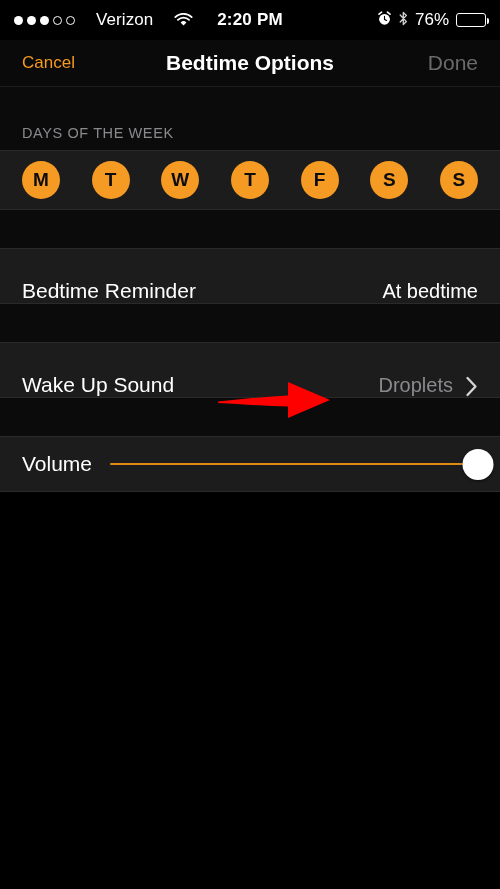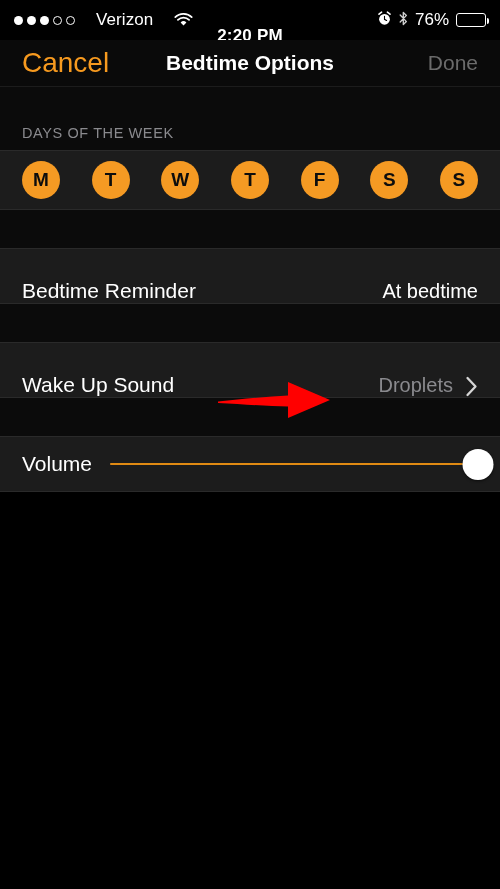--- a/index.html
+++ b/index.html
@@ -52,21 +52,21 @@
   .dot.empty { background: transparent; border: 1.4px solid #ffffff; }
   .carrier {
     font-size: 17px;
     letter-spacing: 0.1px;
     color: #ffffff;
   }
   .wifi-icon { display: block; }
   .status-center {
     position: absolute;
     left: 0; right: 0;
-    top: 16px;
+    top: 0;
     height: 40px;
     display: flex;
     align-items: center;
     justify-content: center;
     pointer-events: none;
   }
   .clock {
     font-size: 17px;
     font-weight: bold;
     color: #ffffff;
@@ -113,21 +113,21 @@
     position: relative;
     height: 47px;
     background: #0A0A0A;
     display: flex;
     align-items: center;
     padding: 0 22px;
     box-sizing: border-box;
     border-bottom: 1px solid #1c1c1c;
   }
   .nav-cancel {
-    font-size: 28px;
+    font-size: 17px;
     color: #F79A1F;
     background: none;
     border: none;
     padding: 0;
     font-family: inherit;
     cursor: pointer;
   }
   .nav-title {
     position: absolute;
     left: 0; right: 0;

